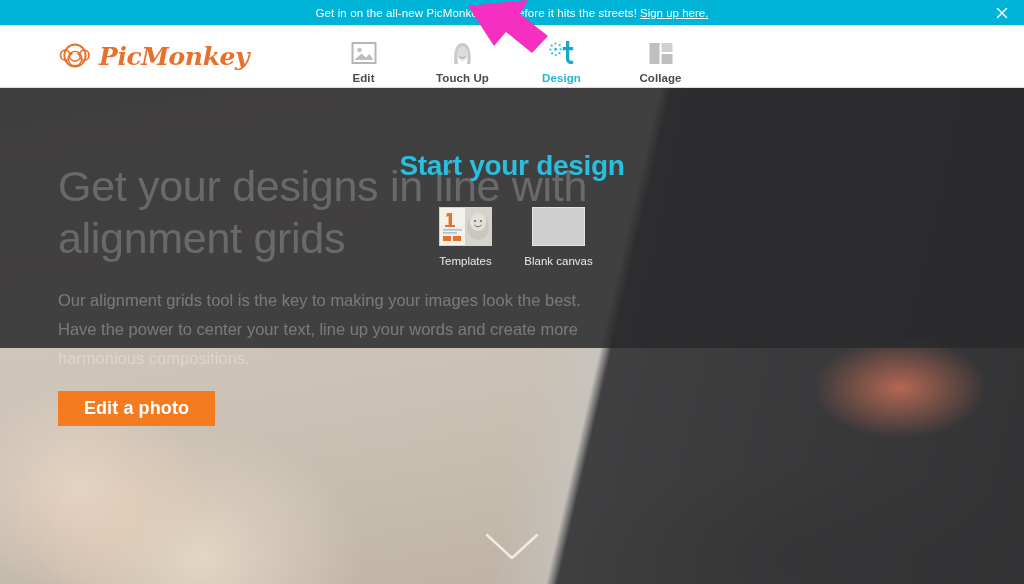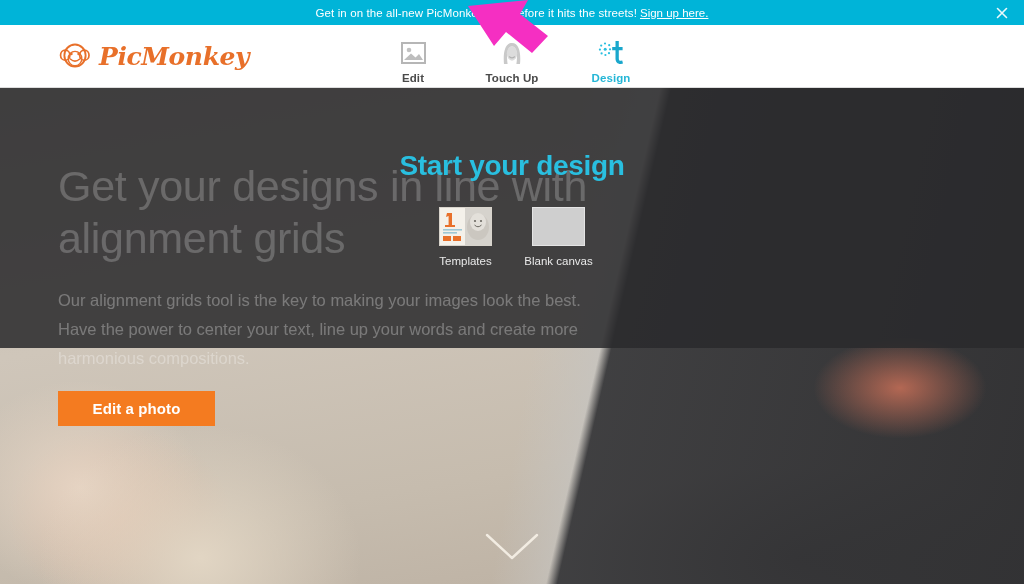--- a/index.html
+++ b/index.html
@@ -247,21 +247,21 @@
     top: 303px;
     display: flex;
     gap: 17px;
     z-index: 22;
   }
   .btn-primary {
     width: 157px;
     height: 35px;
     background: #f47b20;
     color: #ffffff;
-    font-size: 15px;
+    font-size: 18px;
     font-weight: 700;
     border: none;
     cursor: pointer;
     display: flex;
     align-items: center;
     justify-content: center;
     letter-spacing: .1px;
   }
   .btn-ghost {
     width: 157px;
@@ -370,20 +370,30 @@
               <circle cx="13" cy="14.2" r="1.1"></circle>
                 <circle cx="14" cy="10.3" r="1.1"></circle>
               <circle cx="9.2" cy="10.3" r="1.5"></circle>
             </g>
             <path d="M19.5 2 L19.5 8 L16.2 8 L16.2 11.2 L19.5 11.2 L19.5 19.5 C19.5 23 21.5 25.2 25 25 L27 24.6 L26.2 21.6 L24.8 21.8 C23.4 21.9 22.8 21 22.8 19.4 L22.8 11.2 L26.6 11.2 L26.6 8 L22.8 8 L22.8 2 Z" fill="#1aa7cc"></path>
           </svg>
         </span>
         <span class="nav-label">Design</span>
       </div>
 
+      <div class="nav-item">
+        <span class="nav-icon">
+          <svg width="27" height="25" viewBox="0 0 27 25">
+            <rect x="2" y="2" width="10" height="21" fill="#bfbfbf"></rect>
+            <rect x="14" y="2" width="11" height="9" fill="#cfcfcf"></rect>
+            <rect x="14" y="13" width="11" height="10" fill="#bfbfbf"></rect>
+          </svg>
+        </span>
+        <span class="nav-label">Collage</span>
+      </div>
 
     </div>
   </div>
 
   <div class="hero">
     <div class="photo"></div>
     <div class="hero-overlay"></div>
 
     <div class="bg-copy">
       <div class="bg-heading">Get your designs in line with alignment grids</div>

